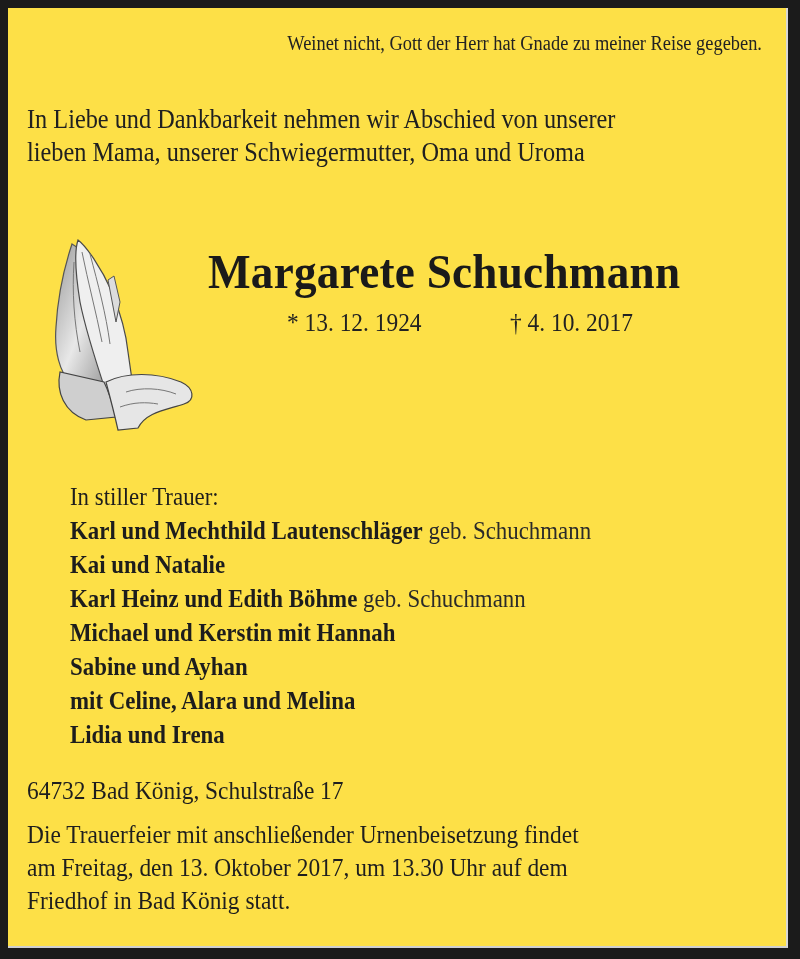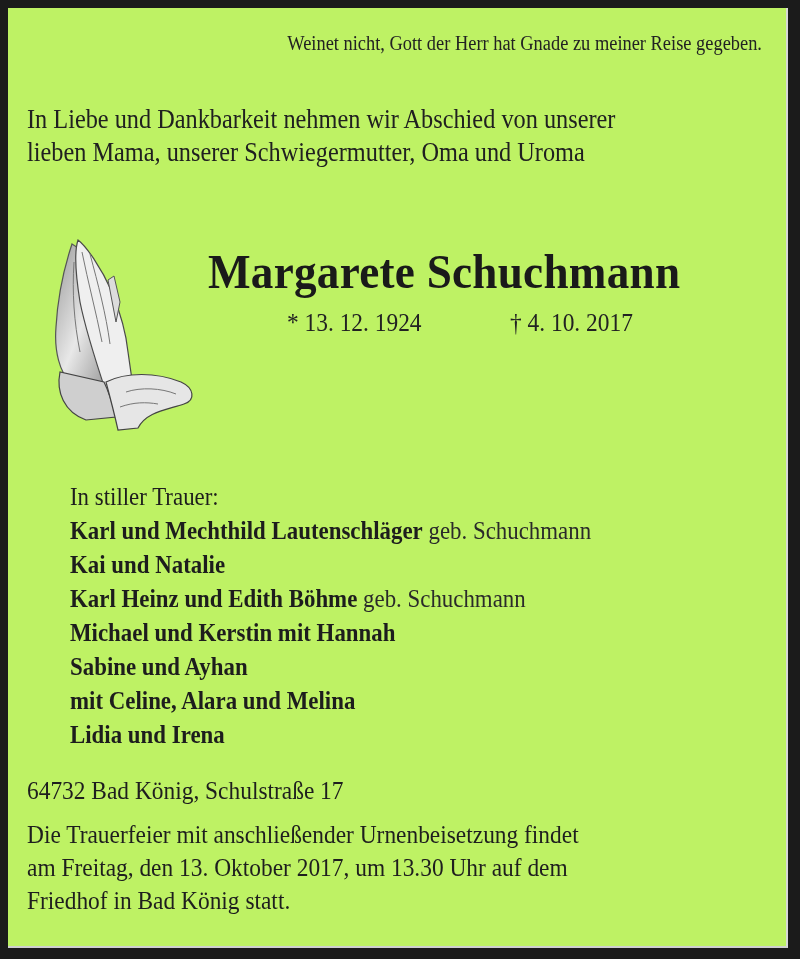--- a/index.html
+++ b/index.html
@@ -1,19 +1,19 @@
 <!DOCTYPE html>
 <html><head>
 <meta charset="utf-8">
 <style>
   html, body { margin: 0; padding: 0; background: #1b1b1b; }
   body { width: 800px; height: 959px; position: relative; overflow: hidden; }
   .frame {
     position: absolute; left: 8px; top: 8px; width: 778px; height: 938px;
-    background: #bef264; border-right: 2px solid #d8d8d8; border-bottom: 2px solid #cfcfcf;
+    background: #fde047; border-right: 2px solid #d8d8d8; border-bottom: 2px solid #cfcfcf;
     font-family: "Liberation Serif", "DejaVu Serif", serif; color: #1e1e1e;
   }
   .abs { position: absolute; white-space: nowrap; }
   .quote { right: 24px; top: 24px; font-size: 20px; transform: scaleX(0.92); transform-origin: right center; color: #222; }
   .intro { left: 19px; font-size: 27px; transform: scaleX(0.9); transform-origin: left center; color: #202020; }
   .intro1 { top: 96px; }
   .intro2 { top: 129px; }
   .name { left: 200px; top: 236px; font-size: 48px; font-weight: bold; letter-spacing: 0.3px; transform: scaleX(0.94); transform-origin: left center; color: #1a1a1a; }
   .date { top: 300px; font-size: 26px; transform: scaleX(0.9); transform-origin: left center; color: #222; }
   .birth { left: 279px; }

